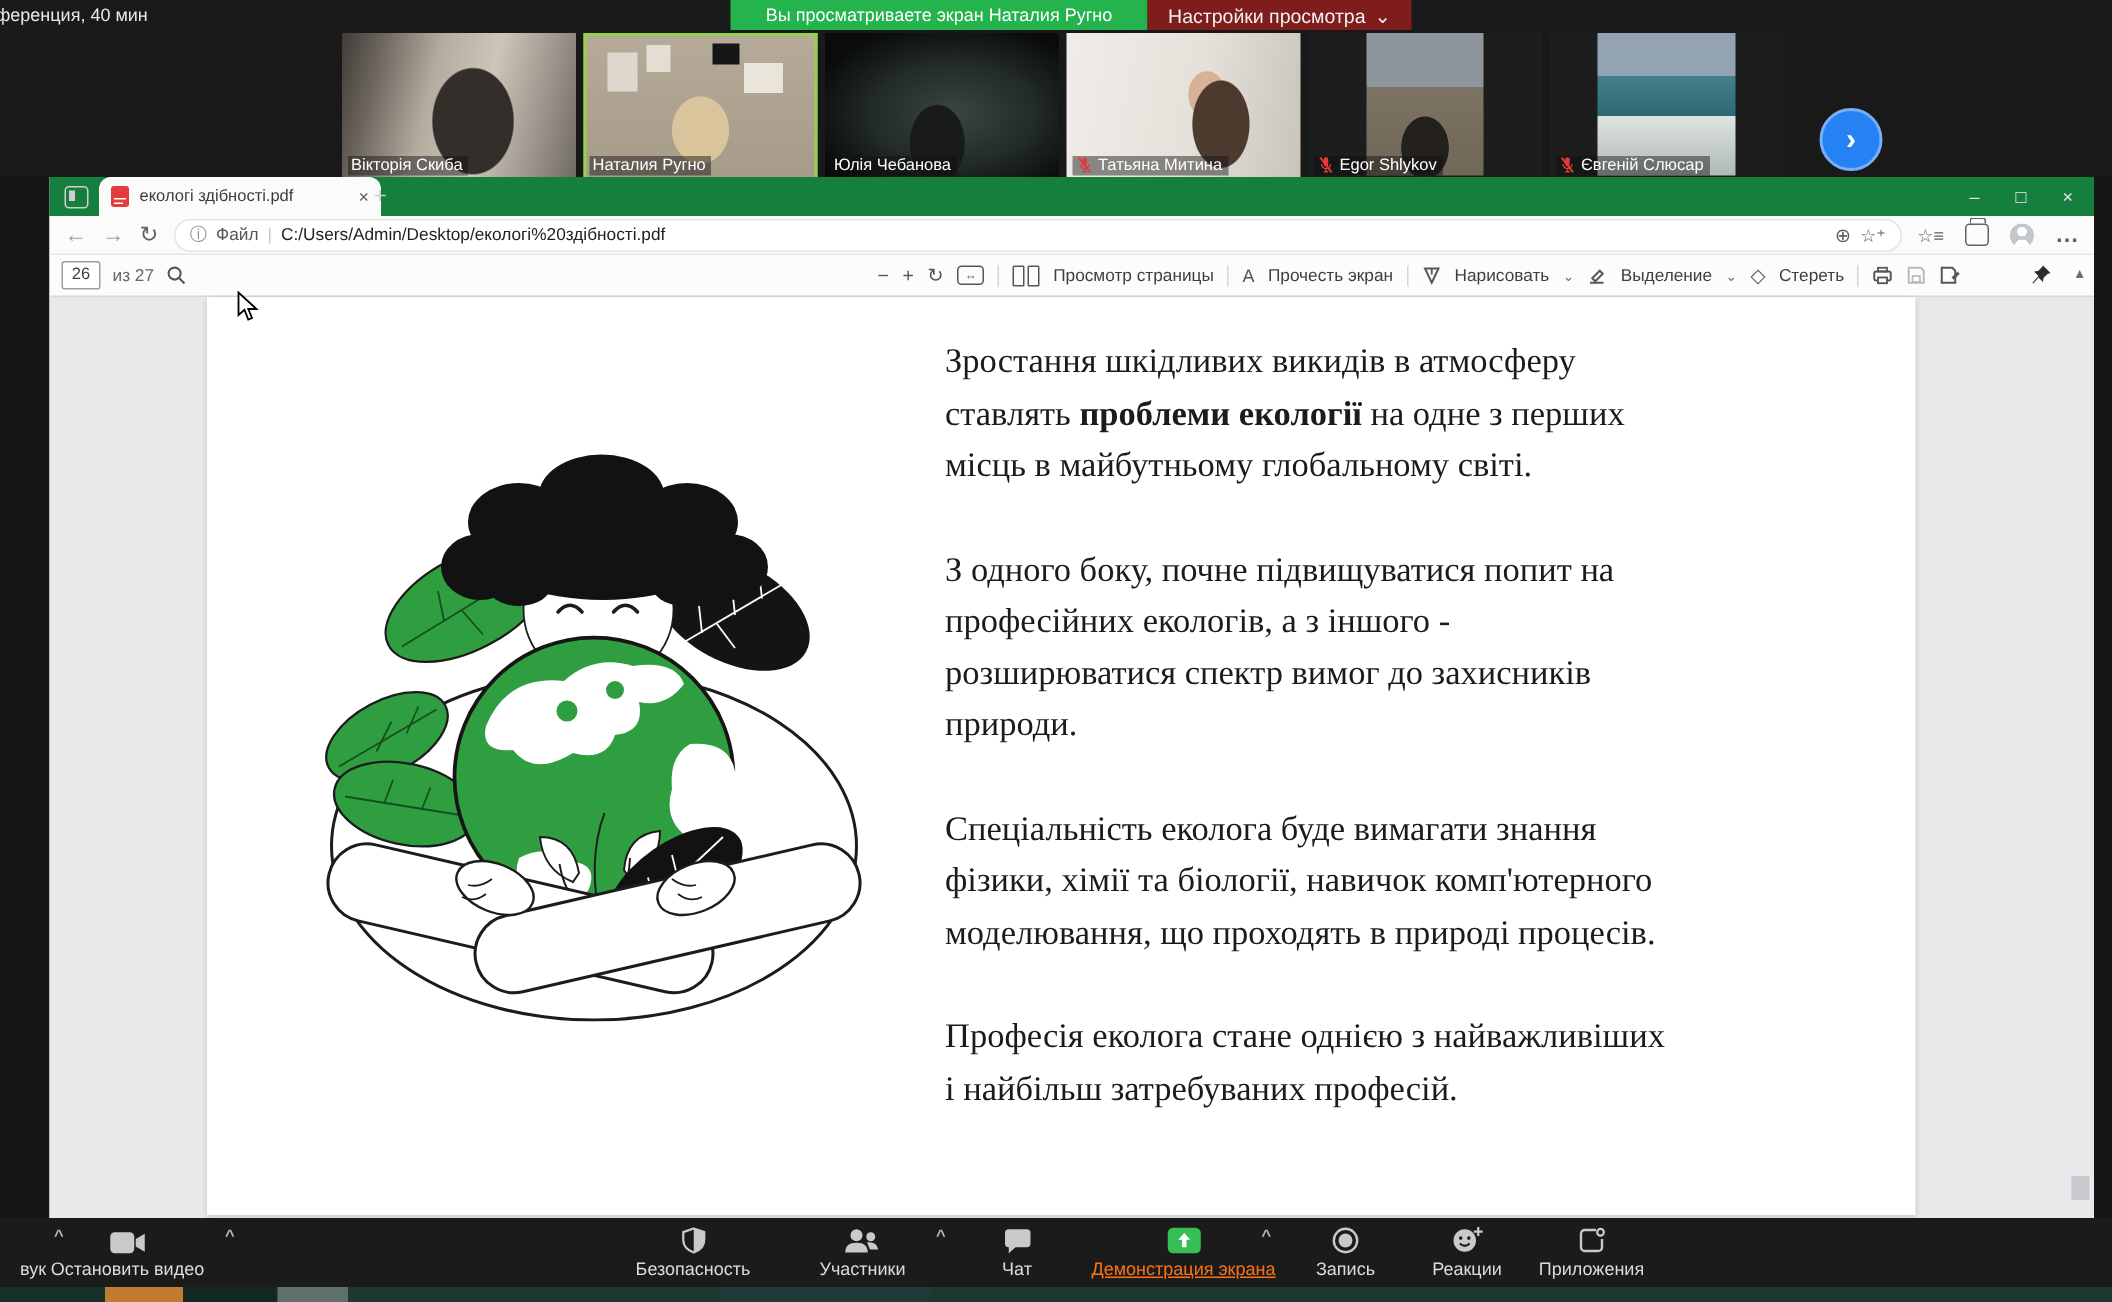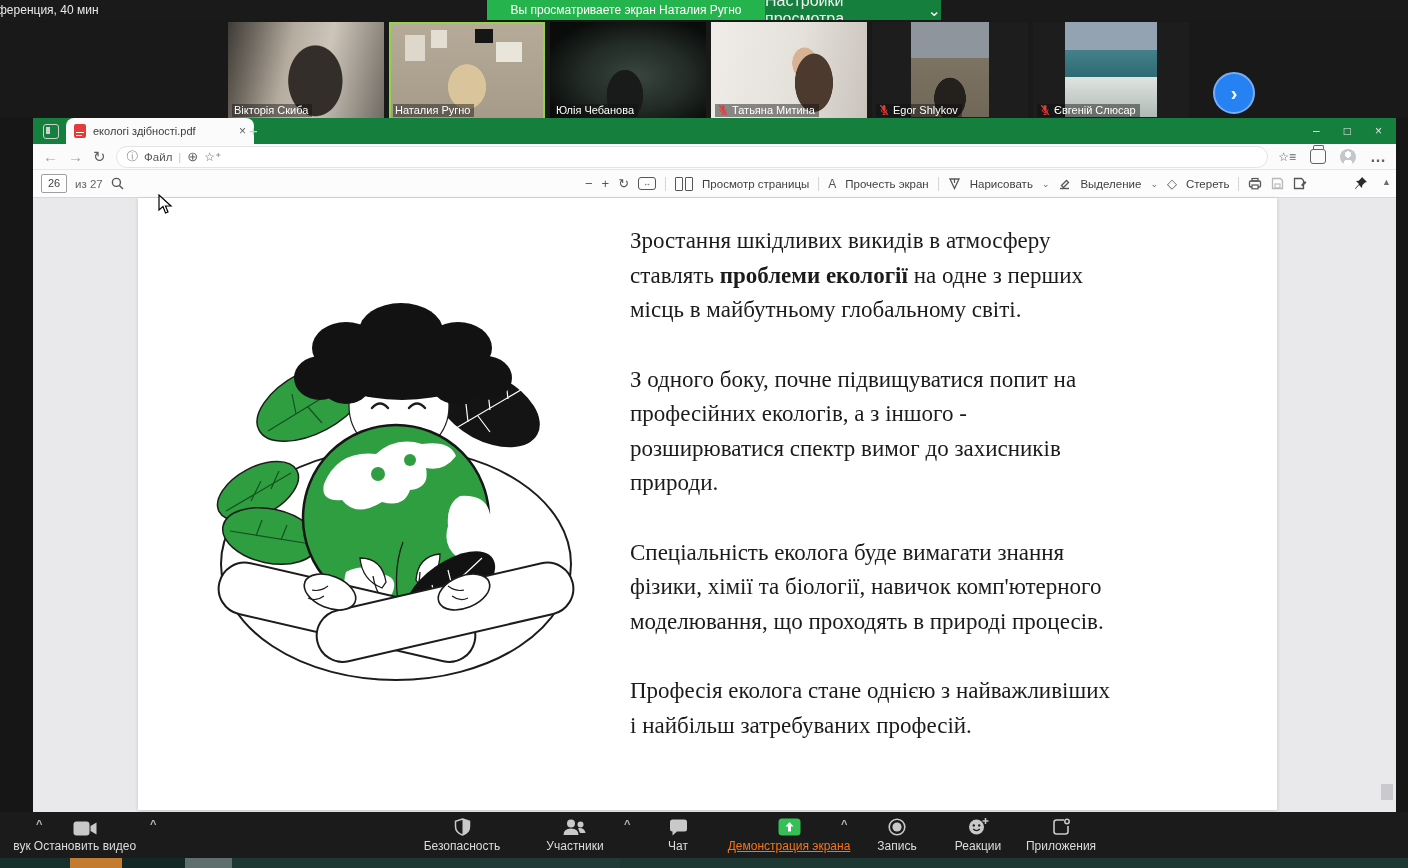--- a/index.html
+++ b/index.html
@@ -5,22 +5,22 @@
   html,body{margin:0;padding:0;}
   body{width:1408px;height:868px;position:relative;overflow:hidden;background:#161616;
        font-family:"Liberation Sans",sans-serif;}
   .abs{position:absolute;}
 
   
   #topbar{left:0;top:0;width:1408px;height:20px;background:#1a1a1a;color:#e9e9e9;font-size:12px;}
   #meeting-title{left:-3px;top:3px;}
   #green-banner{left:487px;top:0;width:278px;height:20px;background:#24b34c;color:#fff;
     display:flex;align-items:center;justify-content:center;font-size:12px;}
-  #view-settings{left:765px;top:0;width:176px;height:20px;background:#15803d;color:#f0f0f0;
-    display:flex;align-items:center;justify-content:center;gap:6px;font-size:16px;}
+  #view-settings{left:765px;top:0;width:176px;height:20px;background:#7f1d1d;color:#f0f0f0;
+    display:flex;align-items:center;justify-content:center;gap:6px;font-size:13px;}
 
   
   #strip{left:0;top:20px;width:1408px;height:98px;background:#191919;}
   .tile{position:absolute;top:2px;width:156px;height:98px;overflow:hidden;background:#222;}
   .tile.active{outline:2px solid #95d44a;outline-offset:-2px;}
   .vname{position:absolute;left:4px;bottom:3px;color:#fff;font-size:11px;
     background:rgba(15,15,15,.45);padding:0 4px 1px 2px;display:flex;align-items:center;gap:3px;white-space:nowrap;}
   .t1{background:
       radial-gradient(ellipse 46px 60px at 56% 60%, #332e2a 0%, #332e2a 58%, rgba(0,0,0,0) 60%),
       linear-gradient(103deg,#3f3b37 0%,#6e675f 16%,#b5ac9f 38%,#cdc5ba 60%,#9b948a 82%,#6f6a63 100%);}
@@ -203,20 +203,21 @@
   </div>
 
   <div id="navbar">
     <span class="navico">←</span>
     <span class="navico">→</span>
     <span class="navico dark">↻</span>
     <div id="addr">
       <span style="color:#8a8a8a">ⓘ</span>
       <span>Файл</span>
       <span class="sep">|</span>
+      <span class="url">C:/Users/Admin/Desktop/екологі%20здібності.pdf</span>
       <span style="color:#5f6368;font-size:13px">⊕</span>
       <span style="color:#5f6368;font-size:12px">☆⁺</span>
     </div>
     <div class="rightico">
       <span style="font-size:12px">☆≡</span>
       <span style="position:relative;width:14px;height:13px;border:1.5px solid #5f6368;border-radius:3px;display:inline-block">
           <i style="position:absolute;left:2px;top:-5px;width:9px;height:3px;border:1.5px solid #5f6368;border-bottom:none;border-radius:2px 2px 0 0"></i>
         </span>
       <span id="avatar"></span>
       <span style="font-weight:bold">…</span>

